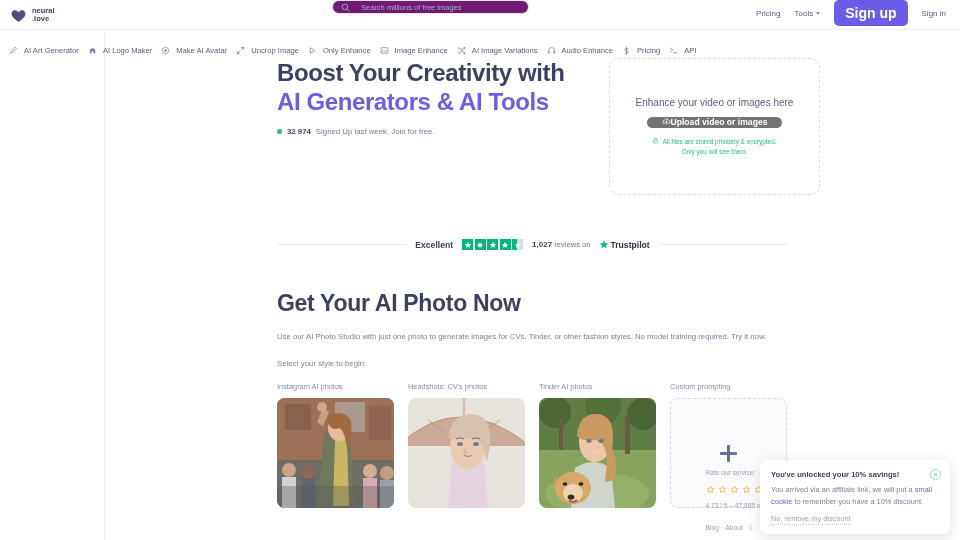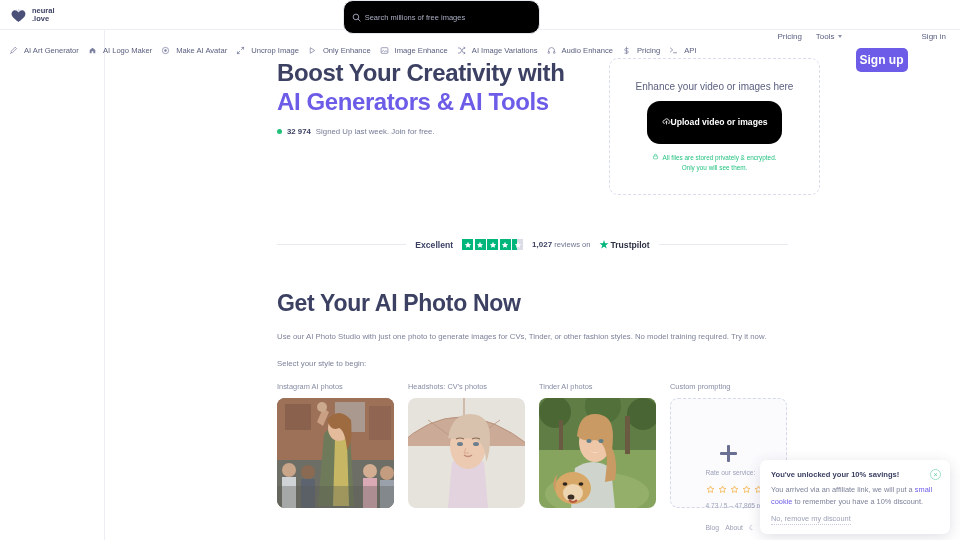--- a/index.html
+++ b/index.html
@@ -24,45 +24,44 @@
     width: 105px; min-width: 105px; height: 30px;
     display: flex; align-items: center; gap: 5px;
     padding-left: 10px;
   }
   .brand-mark { width: 17px; height: 17px; flex: none; }
   .brand-text { line-height: 1.05; font-size: 7.5px; color: #3c4163; font-weight: 600; }
   .brand-text span { display: block; }
 
   .search-wrap { flex: 1; display: flex; justify-content: center; }
   .search-box {
-    width: 197px; height: 34px;
+    width: 197px; height: 14px;
     border: 1px solid #e6e8f0; border-radius: 10px;
-    display: flex; align-items: center; gap: 4px;
-    padding: 0 8px; background: #000000;
+    display: flex; align-items: center; gap: 11px;
+    padding: 0 8px; background: #701a75;
   }
   .search-box svg { flex: none; }
   .search-input {
     border: 0; outline: none; background: transparent;
     font-family: "Liberation Sans", sans-serif;
     font-size: 7.5px; color: #a9adc2; width: 100%;
   }
   .search-input::placeholder { color: #a9adc2; }
 
   .topnav { display: flex; align-items: center; gap: 14px; padding-right: 14px; }
   .topnav a, .topnav .navitem {
     font-size: 8px; color: #5b6080; text-decoration: none;
     display: flex; align-items: center; gap: 3px; cursor: pointer;
   }
   .btn-signup {
     background: #6c5ce7; color: #fff;
-    font-size: 12px; font-weight: 600;
+    font-size: 14px; font-weight: 600;
     border: 0; border-radius: 5px;
-    padding: 5px 4px; cursor: pointer;
+    padding: 5px 11px; cursor: pointer;
     font-family: "Liberation Sans", sans-serif;
-    margin-top: 48px;
   }
   .caret { width: 0; height: 0; border-left: 2.5px solid transparent; border-right: 2.5px solid transparent; border-top: 3px solid #8b90a8; display:inline-block; }
 
   .body-row { flex: 1; display: flex; min-height: 0; }
 
   
   .sidebar {
     width: 105px; min-width: 105px;
     border-right: 1px solid #eceef4;
     display: flex; flex-direction: row;
@@ -105,22 +104,22 @@
   .signup-line b { color: #3c4163; font-weight: 700; }
 
   .upload-card {
     width: 211px; height: 137px;
     border: 1px dashed #d9dced; border-radius: 9px;
     display: flex; flex-direction: column; align-items: center; justify-content: center;
     gap: 9px; background: #fff;
   }
   .upload-head { font-size: 10px; color: #5b6080; }
   .btn-upload {
-    background: #000000; color: #fff; border: 0; border-radius: 13px;
-    font-size: 8.6px; font-weight: 700; padding: 16px 15px; cursor: pointer;
+    background: #737373; color: #fff; border: 0; border-radius: 13px;
+    font-size: 8.6px; font-weight: 700; padding: 0 15px; cursor: pointer;
     display: flex; align-items: center; 
     font-family: "Liberation Sans", sans-serif;
   }
   .upload-note { text-align: center; font-size: 6.4px; color: #26c281; line-height: 1.55; }
   .upload-note .l1 { display: flex; align-items: center; justify-content: center; gap: 3px; }
 
   
   .trust-row { display: flex; align-items: center; justify-content: flex-end; gap: 9px; margin: 44px 0 0 0; padding: 0 172px 0 172px; }
   .trust-rule { flex: 1; height: 1px; background: #e8eaf1; }
   .trust-excellent { font-size: 8.6px; font-weight: 700; color: #3c4163; }

